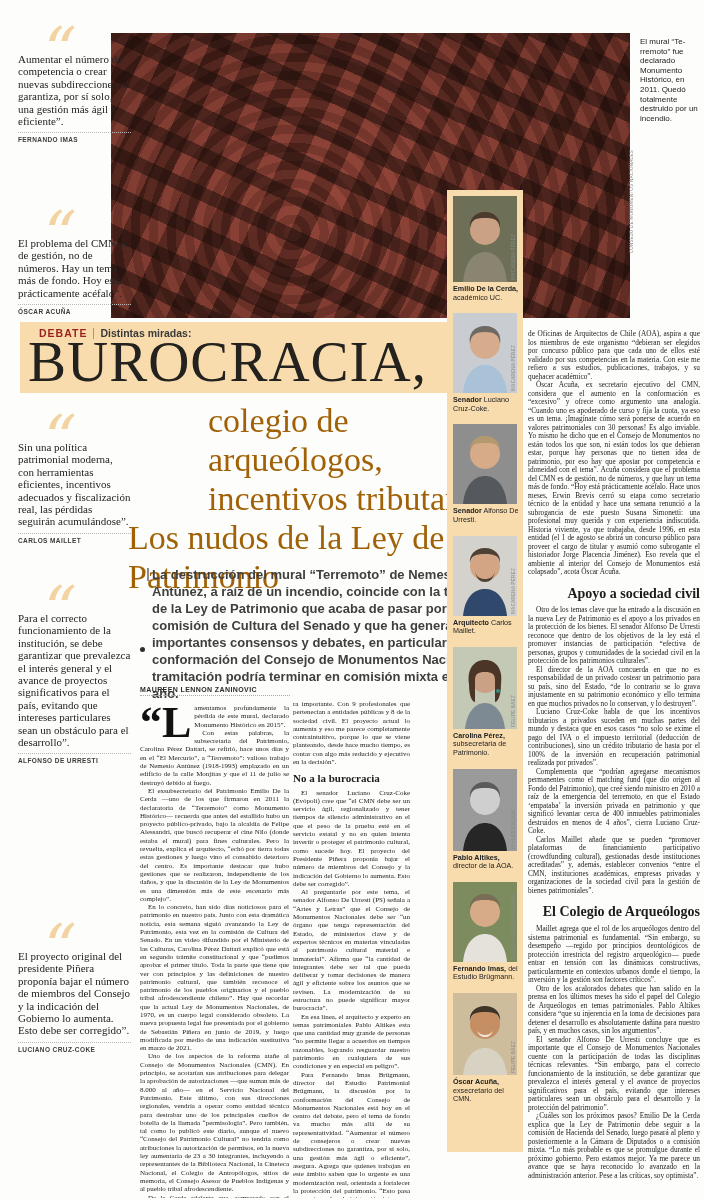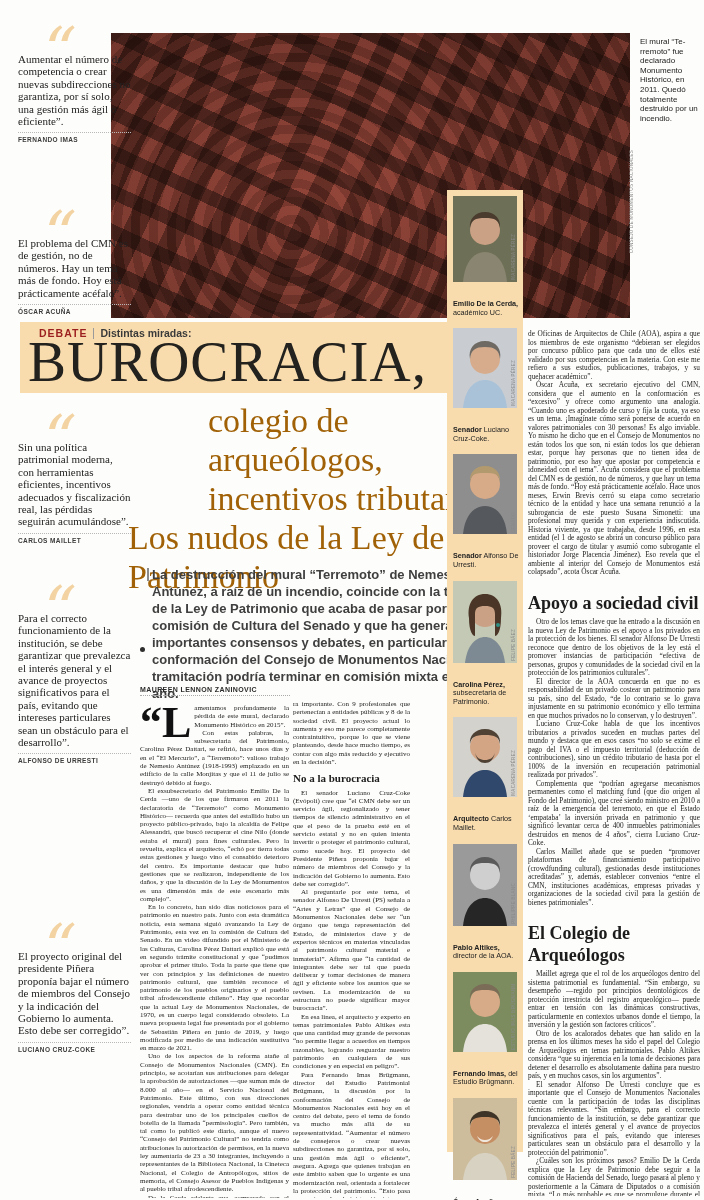--- a/index.html
+++ b/index.html
@@ -45,30 +45,30 @@
   .byline{position:absolute;left:140px;top:686px;font:bold 7px "Liberation Sans",sans-serif;
       letter-spacing:.4px;color:#2b2b2b;border-bottom:1px dotted #aaa;padding-bottom:2px;width:150px;}
   
   .col{position:absolute;overflow:hidden;text-align:justify;hyphens:auto;}
   #col1{left:140px;top:704px;width:149px;height:494px;font-size:7px;line-height:8.3px;}
   #col2{left:293px;top:700px;width:117px;height:498px;font-size:7px;line-height:8.3px;}
   #col3{left:528px;top:330px;width:172px;height:866px;font-size:7.3px;line-height:8.5px;}
   .bp{margin:0;text-indent:8px;}
   .bp.first{text-indent:0;}
   .subhead{font:bold 11px/1.2 "Liberation Serif",serif;margin:6px 0 3px;text-align:left;}
-  #col3 .subhead{font-size:18px;margin:16px 0 4px;}
+  #col3 .subhead{font-size:14px;margin:9px 0 4px;text-align:right;}
   .dropcap{float:left;font:600 44px/34px "Liberation Serif",serif;padding:2px 3px 0 0;color:#111;}
   
   .sidebar{position:absolute;left:447px;top:190px;width:76px;height:962px;background:#f8dcae;
       padding:6px 0 0 6px;box-sizing:border-box;}
   .fig{margin-bottom:11px;}
   .ph{position:relative;width:64px;}
   .ph svg{display:block;}
   .ph .vt{position:absolute;right:1px;bottom:2px;}
-  .cap{margin-top:18px;font:7.2px/8.6px "Liberation Sans",sans-serif;color:#222;width:66px;}
+  .cap{margin-top:3px;font:7.2px/8.6px "Liberation Sans",sans-serif;color:#222;width:66px;}
   .cap .b{font-weight:bold;}
 </style>
 </head>
 <body>
 
 <div class="page">
 
   <div class="mural"></div>
   <div class="mural-credit">
     <span class="vt">CONSEJO DE MONUMENTOS NACIONALES</span>
@@ -195,48 +195,48 @@
             <path d="M32 12c-10 0-16 7-15 16 1-8 5-9 15-9s14 1 15 9c1-9-5-16-15-16z" fill="#b39a6e"></path>
             <path d="M10 80c2-20 12-28 22-28s20 8 22 28z" fill="#55585c"></path>
           </svg>
         <span class="vt">SENADO</span>
       </div>
       <div class="cap"><span class="b">Senador</span> <span>Alfonso De Urresti.</span></div>
     </div>
 
     <div class="fig">
       <div class="ph">
+        <svg width="64" height="80" viewBox="0 0 64 80">
+            <rect width="64" height="80" fill="#d4d2cd"></rect>
+            <circle cx="32" cy="30" r="15" fill="#d3a585"></circle>
+            <path d="M32 12c-10 0-16 7-15 15 1-7 5-9 15-9s14 2 15 9c1-8-5-15-15-15z" fill="#4f4235"></path>
+            <path d="M22 36c2 7 5 10 10 10s8-3 10-10c-2 5-5 7-10 7s-8-2-10-7z" fill="#4f4235"></path>
+            <path d="M10 80c2-20 12-27 22-27s20 7 22 27z" fill="#30486b"></path>
+          </svg>
+        <span class="vt">MACARENA PÉREZ</span>
+      </div>
+      <div class="cap"><span class="b">Arquitecto</span> <span>Carlos Maillet.</span></div>
+    </div>
+
+    <div class="fig">
+      <div class="ph">
         <svg width="64" height="82" viewBox="0 0 64 82">
             <rect width="64" height="82" fill="#c3c9b4"></rect>
             <circle cx="32" cy="32" r="14" fill="#caa184"></circle>
             <path d="M32 13c-12 0-18 10-16 24 0 14 4 18 6 18V33c0-6 3-8 10-8s10 2 10 8v22c2 0 6-4 6-18 2-14-4-24-16-24z" fill="#4a3526"></path>
             <path d="M12 82c2-18 11-26 20-26s18 8 20 26z" fill="#7d8a93"></path>
             <circle cx="45" cy="44" r="2" fill="#2e8f84"></circle>
           </svg>
         <span class="vt">FELIPE BÁEZ</span>
       </div>
       <div class="cap"><span class="b">Carolina Pérez,</span> <span>subsecretaria de Patrimonio.</span></div>
     </div>
 
     <div class="fig">
       <div class="ph">
-        <svg width="64" height="80" viewBox="0 0 64 80">
-            <rect width="64" height="80" fill="#d4d2cd"></rect>
-            <circle cx="32" cy="30" r="15" fill="#d3a585"></circle>
-            <path d="M32 12c-10 0-16 7-15 15 1-7 5-9 15-9s14 2 15 9c1-8-5-15-15-15z" fill="#4f4235"></path>
-            <path d="M22 36c2 7 5 10 10 10s8-3 10-10c-2 5-5 7-10 7s-8-2-10-7z" fill="#4f4235"></path>
-            <path d="M10 80c2-20 12-27 22-27s20 7 22 27z" fill="#30486b"></path>
-          </svg>
-        <span class="vt">MACARENA PÉREZ</span>
-      </div>
-      <div class="cap"><span class="b">Arquitecto</span> <span>Carlos Maillet.</span></div>
-    </div>
-
-    <div class="fig">
-      <div class="ph">
         <svg width="64" height="82" viewBox="0 0 64 82">
             <rect width="64" height="82" fill="#9a9a9a"></rect>
             <circle cx="32" cy="31" r="15" fill="#cfcfcf"></circle>
             <path d="M32 13c-10 0-16 7-15 16 1-8 5-10 15-10s14 2 15 10c1-9-5-16-15-16z" fill="#5a5a5a"></path>
             <path d="M10 82c2-20 12-28 22-28s20 8 22 28z" fill="#262626"></path>
           </svg>
         <span class="vt">PHILIPPE BLANC</span>
       </div>
       <div class="cap"><span class="b">Pablo Altikes,</span> <span>director de la AOA.</span></div>
     </div>

